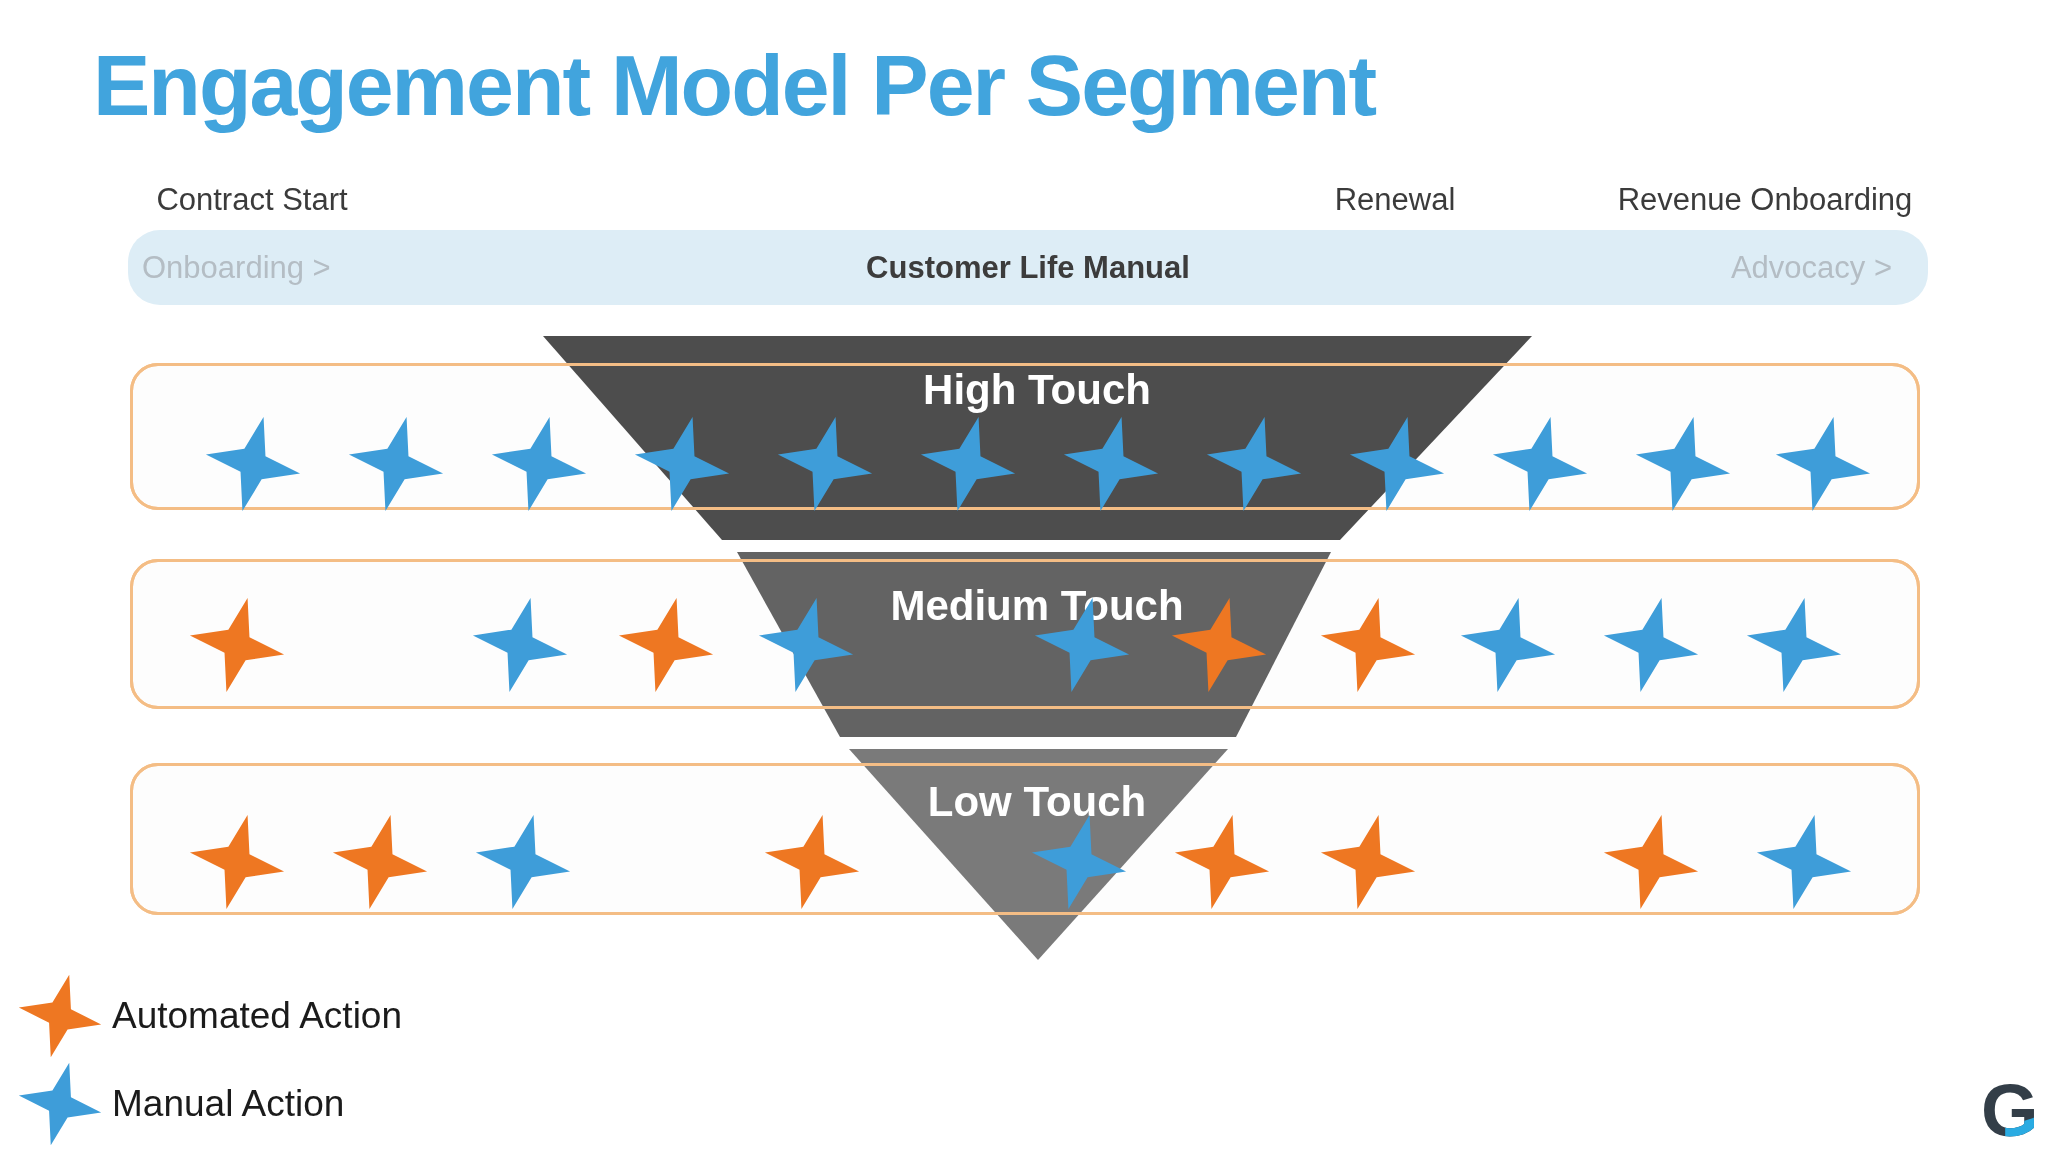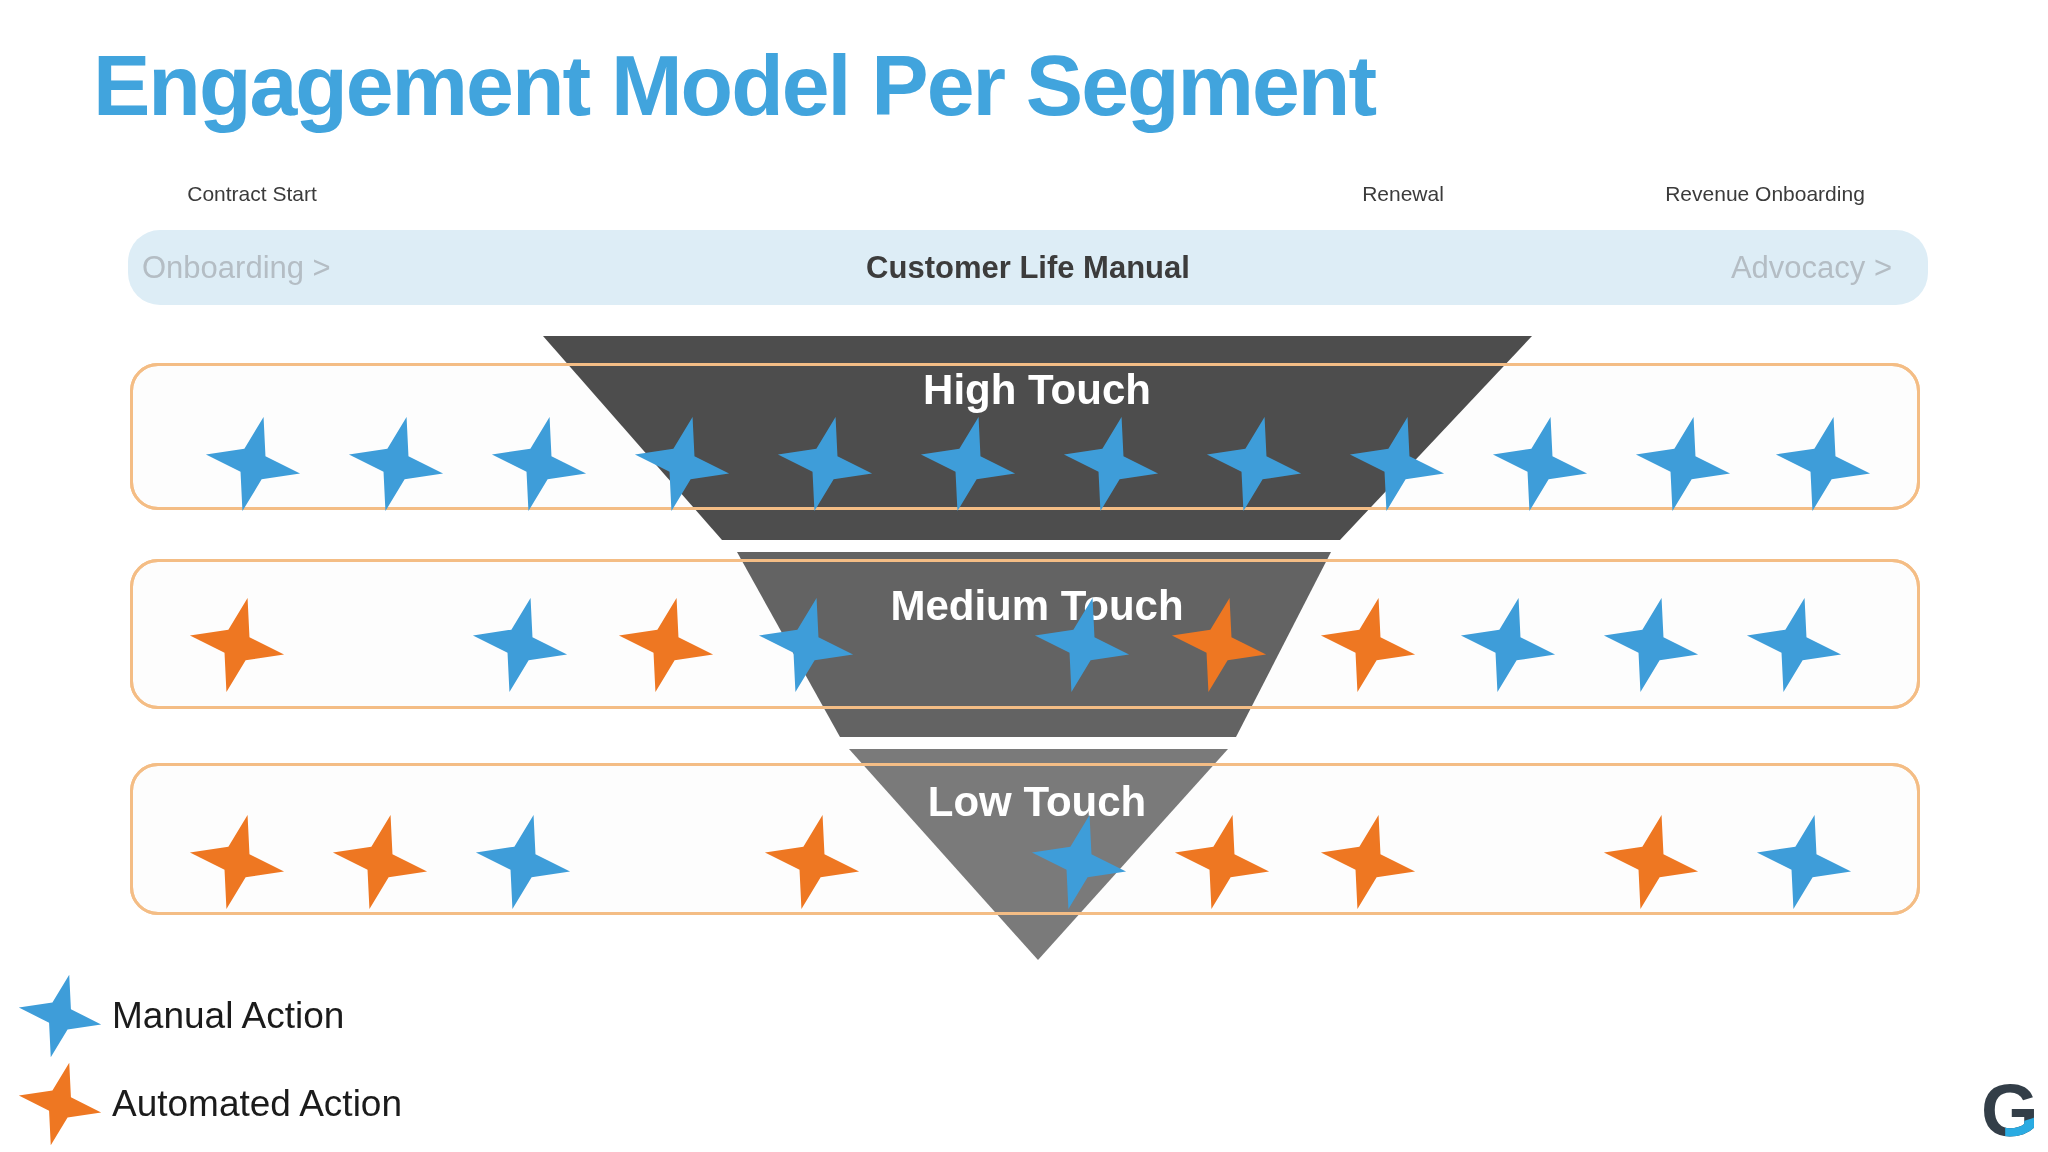--- a/index.html
+++ b/index.html
@@ -2,23 +2,23 @@
 <html style="--title: #41a4dd; --text-dark: #3b3b3b; --bar-bg: #ddedf6; --bar-muted: #b4bdc4; --row-border: #f4bd85; --manual: #3e9dd9; --automated: #ee7722; --funnel-text: #ffffff; --legend-text: #1b1b1b; --logo-dark: #333e48; --logo-blue: #2aabe2;"><head>
 <meta charset="utf-8">
 <style>
   html,body{margin:0;padding:0;background:#ffffff;}
   .canvas{position:relative;width:2048px;height:1152px;background:#ffffff;
           font-family:"Liberation Sans",sans-serif;overflow:hidden;}
 
   .title{position:absolute;left:93px;top:36px;font-size:86px;font-weight:bold;
          color:var(--title);letter-spacing:-2px;white-space:nowrap;}
 
-  .top-label{position:absolute;top:182px;font-size:21px;color:var(--text-dark);
+  .top-label{position:absolute;top:182px;font-size:31px;color:var(--text-dark);
              transform:translateX(-50%);white-space:nowrap;}
-  .tl-contract{left:252px;} .tl-renewal{left:1395px;margin-left:8px;} .tl-revenue{left:1765px;}
+  .tl-contract{left:252px;} .tl-renewal{left:1395px;} .tl-revenue{left:1765px;}
 
   .bar{position:absolute;left:128px;top:230px;width:1800px;height:75px;
        background:var(--bar-bg);border-radius:32px;}
   .bar span{position:absolute;top:50%;transform:translateY(-50%);font-size:31px;white-space:nowrap;}
   .bar .onboarding{left:14px;color:var(--bar-muted);}
   .bar .center{left:50%;transform:translate(-50%,-50%);font-weight:bold;color:#3c3c3c;}
   .bar .advocacy{right:36px;color:var(--bar-muted);text-align:right;}
 
   .row,.row-border{position:absolute;left:130px;width:1790px;border-radius:28px;
        box-sizing:border-box;}
@@ -177,30 +177,30 @@
       <svg viewBox="0 0 100 100" class="star" style="left: 1603px; top: 814px; fill: rgb(238, 119, 34);">
         <use href="#star-shape"></use>
       </svg>
       <svg viewBox="0 0 100 100" class="star" style="left: 1756px; top: 814px; fill: rgb(62, 157, 217);">
         <use href="#star-shape"></use>
       </svg>
     </div>
 
   <div class="legend">
     <div class="legend-item">
-      <svg class="legend-star fill-manual" viewBox="0 0 100 100">
-        <use href="#star-shape"></use>
-      </svg>
-      <span class="legend-label">Manual Action</span>
+      <svg class="legend-star fill-automated" viewBox="0 0 100 100">
+        <use href="#star-shape"></use>
+      </svg>
+      <span class="legend-label">Automated Action</span>
     </div>
     <div class="legend-item">
-      <svg class="legend-star fill-automated" viewBox="0 0 100 100">
-        <use href="#star-shape"></use>
-      </svg>
-      <span class="legend-label">Automated Action</span>
+      <svg class="legend-star fill-manual" viewBox="0 0 100 100">
+        <use href="#star-shape"></use>
+      </svg>
+      <span class="legend-label">Manual Action</span>
     </div>
   </div>
 
   <div class="glogo">
     <span class="g g-dark">G</span>
     <span class="g g-blue">G</span>
   </div>
 
 </div>
 

